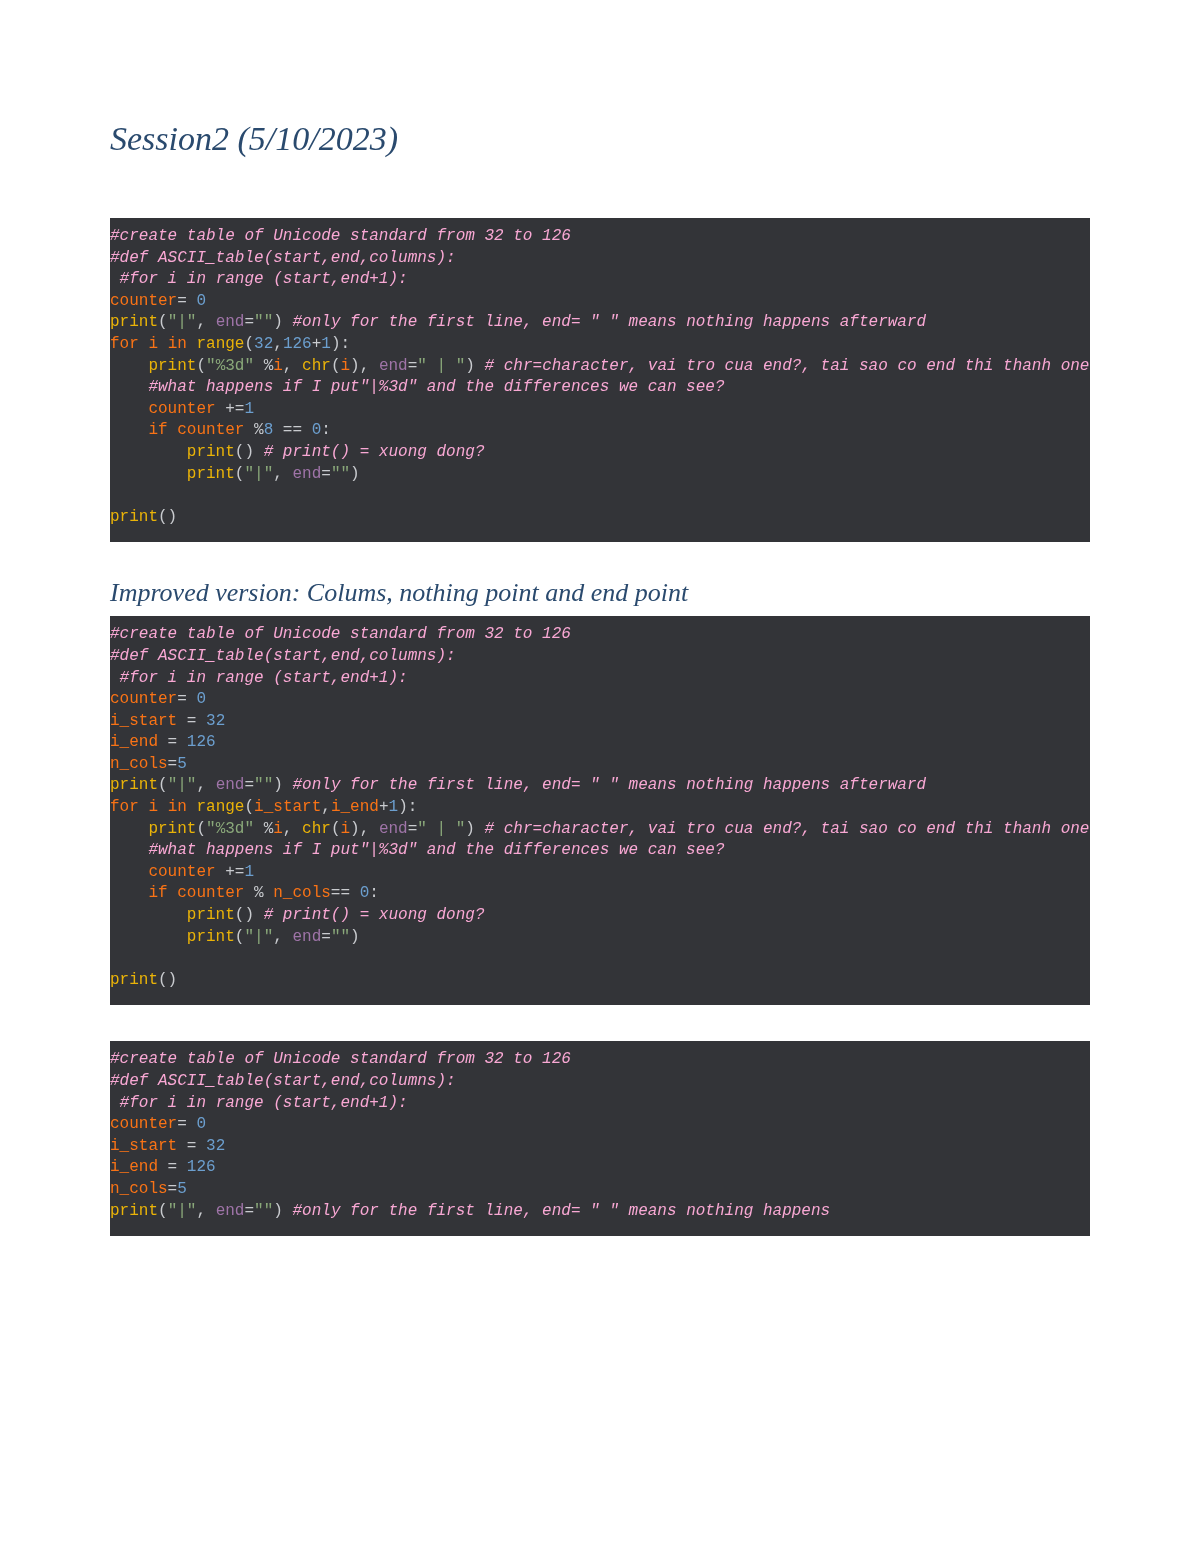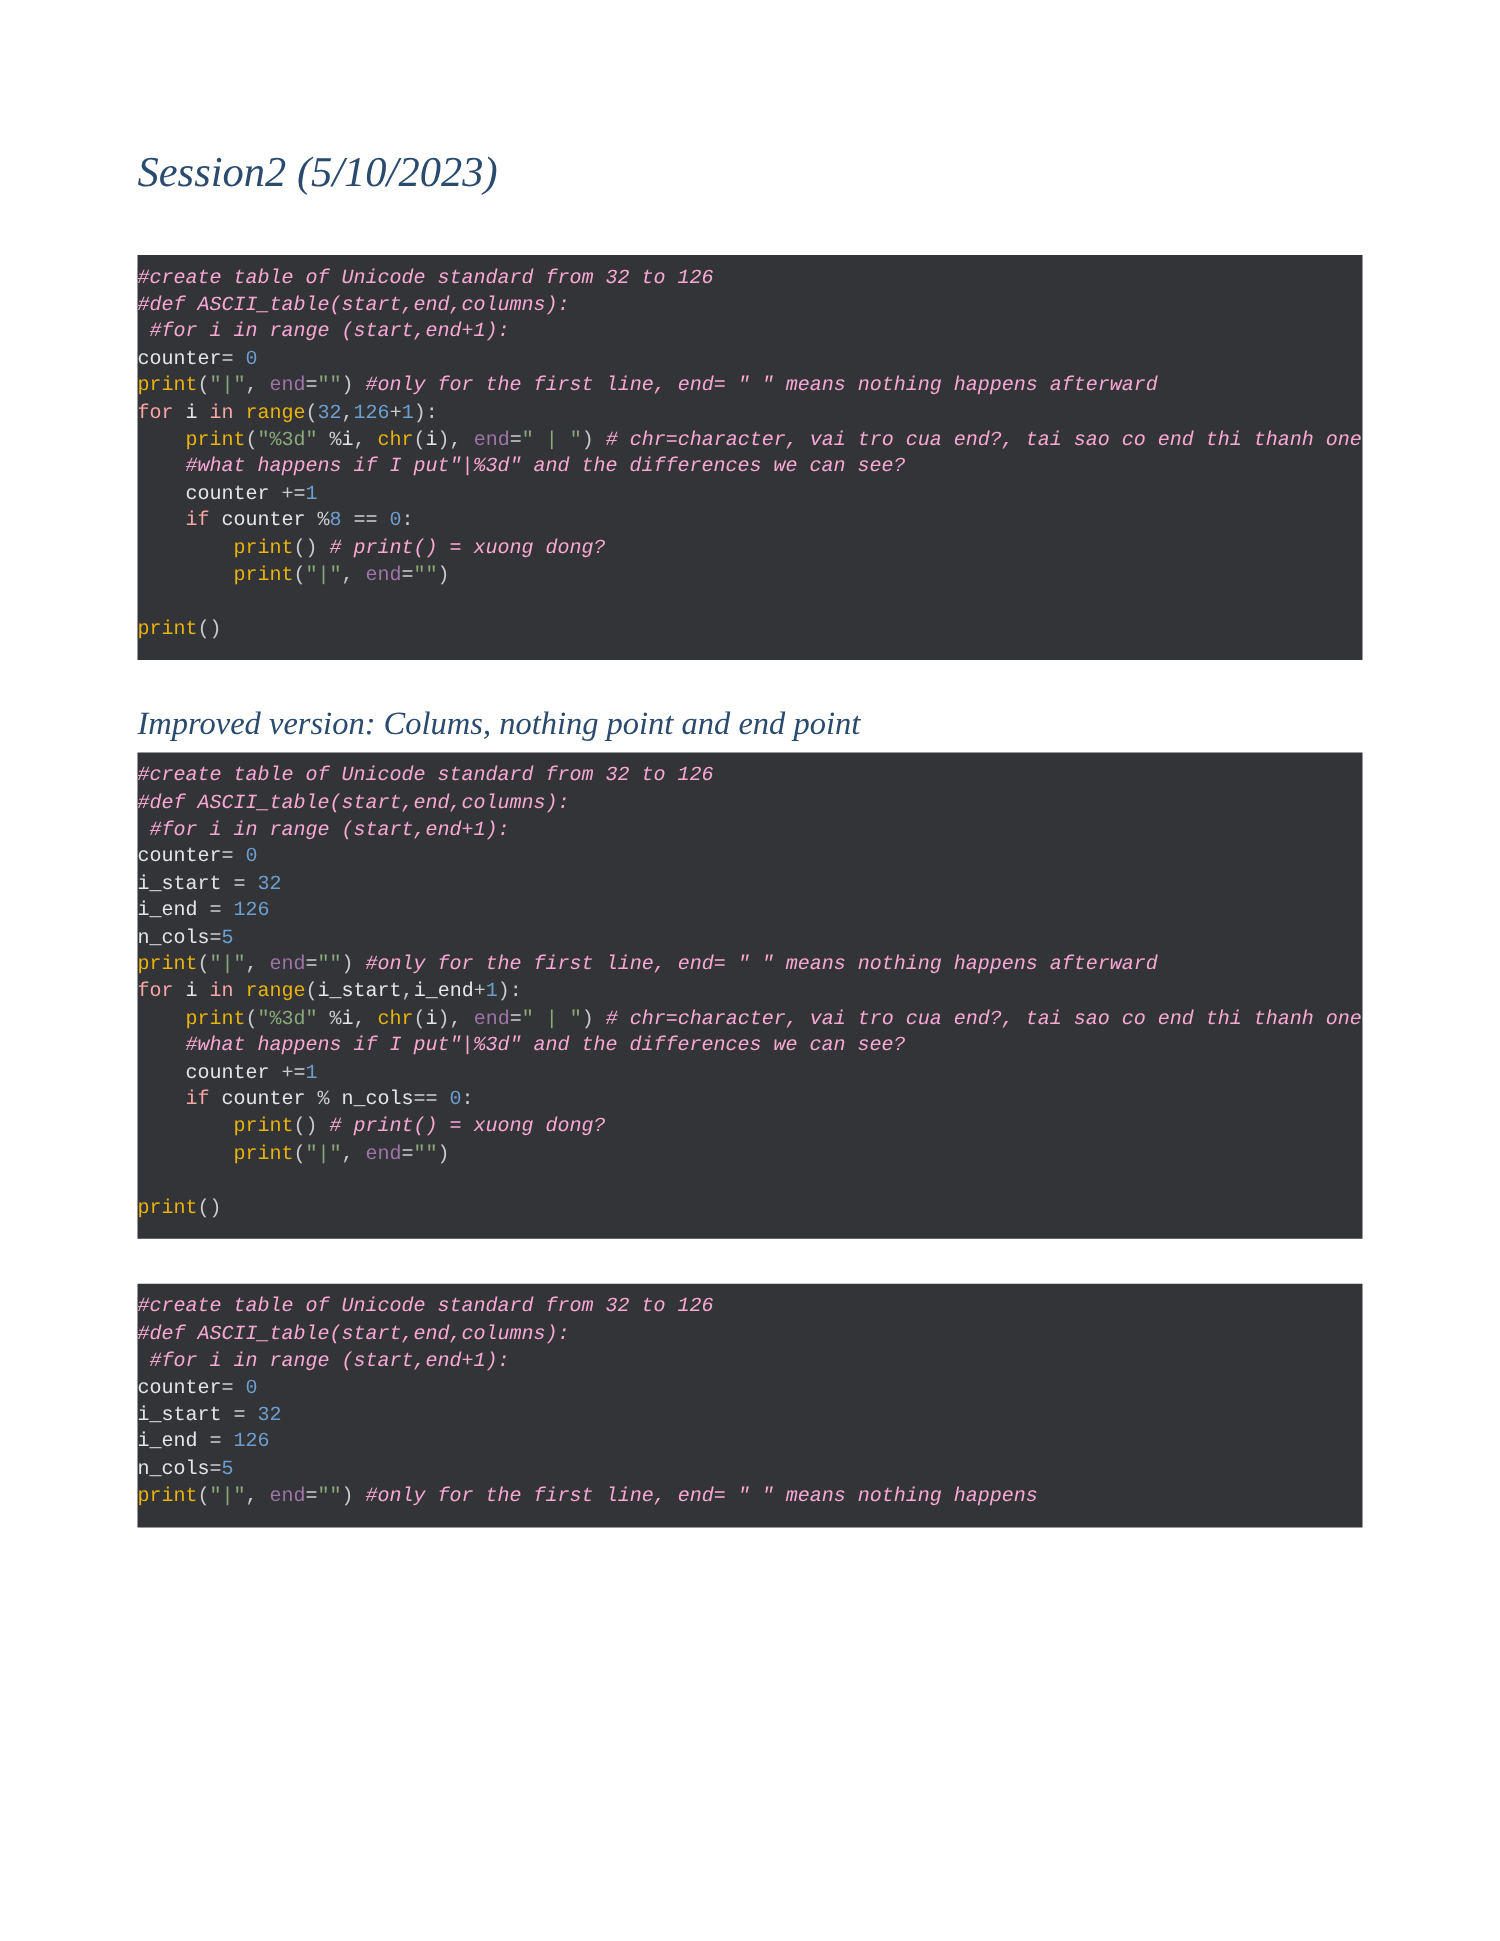--- a/index.html
+++ b/index.html
@@ -12,21 +12,21 @@
   .page {
     padding: 120px 110px 60px 110px;
     box-sizing: border-box;
     width: 1200px;
   }
   h1.doc-title {
     font-style: italic;
     font-weight: 400;
     color: #2a4a6e;
     font-size: 34px;
-    margin: 0 0 46px 0;
+    margin: 0 0 60px 0;
     font-family: Georgia, 'Times New Roman', serif;
   }
   h2.section-title {
     font-style: italic;
     font-weight: 400;
     color: #2a4a6e;
     font-size: 26px;
     margin: 0 0 8px 0;
     font-family: Georgia, 'Times New Roman', serif;
   }
@@ -37,26 +37,26 @@
     font-size: 16px;
     line-height: 1.35;
     padding: 8px 0 14px 0;
     white-space: pre;
     overflow: hidden;
     margin-bottom: 36px;
     box-sizing: border-box;
     width: 100%;
   }
   .c-comment { color: #f9a8d4; font-style: italic; }
-  .c-key { color: #fca5a5; }
+  .c-key { color: #f97316; }
   .c-num { color: #6c9fcf; }
   .c-str { color: #8aa87a; }
   .c-call { color: #eab308; }
   .c-param { color: #9f74a8; margin-top: 32px; }
-  .c-ident { color: #e5e5e5; }
+  .c-ident { color: #f97316; }
 </style>
 </head>
 <body>
 
 <div class="page">
 
   <h1 class="doc-title">Session2 (5/10/2023)</h1>
 
   <div class="codeblock"><span class="c-comment">#create table of Unicode standard from 32 to 126</span>
 <span class="c-comment">#def ASCII_table(start,end,columns):</span>

